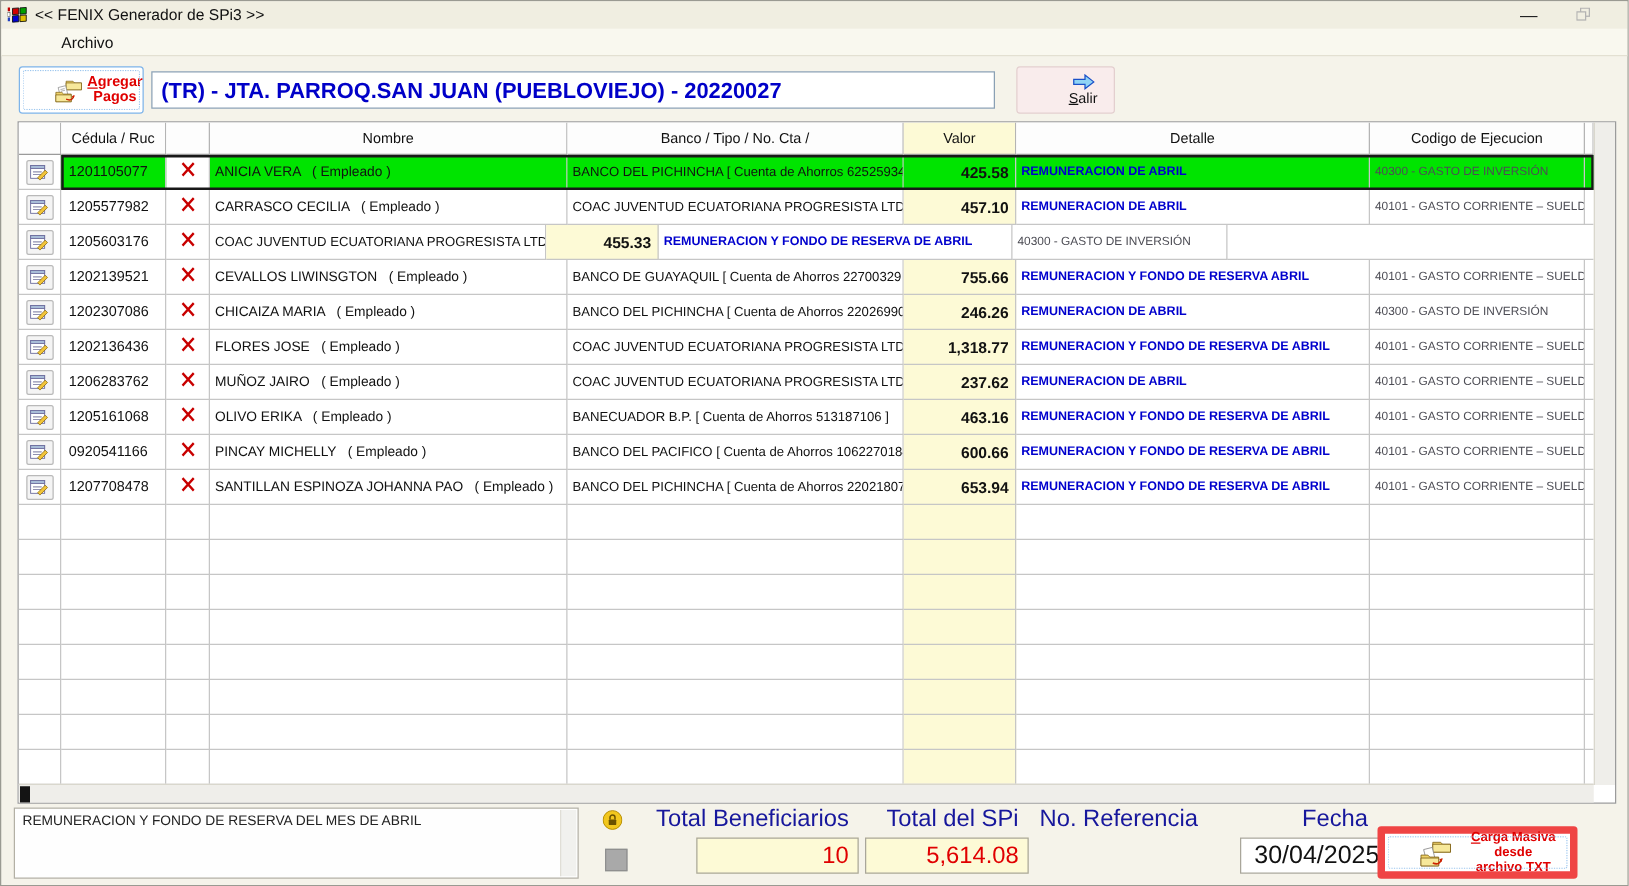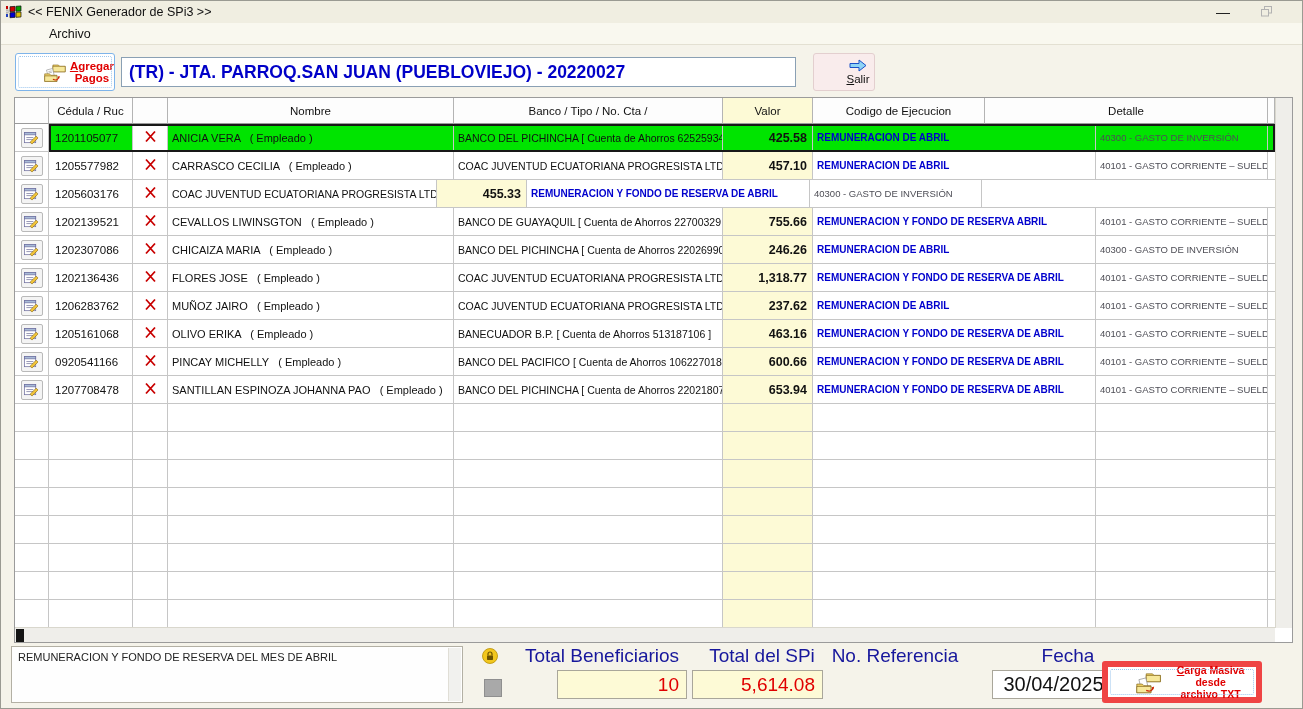--- a/index.html
+++ b/index.html
@@ -24,21 +24,21 @@
   #menu-archivo { font-size:12.5px; color:#111; padding:2px 8px;margin-left:40px; }
   
   .tool-btn { position:absolute; background:#fff; border:1px solid #7eb4ea; border-radius:3px;
     display:flex; align-items:center; justify-content:center; gap:4px;padding-left:28px; }
   .tool-btn .inner-dots { position:absolute; inset:2px; border:1px dotted #9cc6ee; border-radius:2px; pointer-events:none; }
   #btn-agregar { left:14px; top:52px; width:100px; height:38px; }
   .red-btn-label { color:#e00000; font-weight:bold; font-size:11.5px; line-height:12.5px; text-align:center; }
   #entity-field { position:absolute; left:120px; top:56px; width:675px; height:30px;
     background:#fff; border:1px solid #8aa0b4; display:flex; align-items:center; padding:0 7px; }
   #entity-field span { color:#0000c8; font-weight:bold; font-size:17.5px; white-space:nowrap; overflow:hidden; }
-  #btn-salir { left:812px; top:52px; width:62px; height:38px; background:#f9ecec;
+  #btn-salir { left:812px; top:52px; width:79px; height:38px; background:#f9ecec;
     border:1px solid #e3cfcf; flex-direction:column; gap:1px; }
   #btn-salir .lbl { font-size:11.5px; color:#111; }
   
   #grid-wrap { position:absolute; left:13px; top:96px; width:1279px; height:546px;
     border:1px solid #9b9b9b; background:#fff; }
   #grid-cols { position:absolute; left:0; top:0; width:1260px; height:530px; overflow:hidden; }
   .grow { display:flex; width:1260px; height:28px; position:relative; background:#fff; }
   .ghead { height:26px; }
   .gcell { height:100%; border-right:1px solid #c6c6c6; border-bottom:1px solid #c6c6c6;
     overflow:hidden; display:flex; align-items:center; }
@@ -147,22 +147,22 @@
 
   <div id="grid-wrap">
     <div id="grid-cols">
       <div class="grow ghead">
         <div class="gcell c0"></div>
         <div class="gcell c1" style="padding-left:0;justify-content:center;">Cédula / Ruc</div>
         <div class="gcell c2"></div>
         <div class="gcell c3" style="padding-left:0;justify-content:center;white-space:nowrap;">Nombre</div>
         <div class="gcell c4" style="padding-left:0;justify-content:center;font-size:11.5px;">Banco / Tipo / No. Cta /</div>
         <div class="gcell c5" style="font-weight:normal;font-size:11.5px;justify-content:center;padding-right:0;">Valor</div>
+        <div class="gcell c6" style="font-weight:normal;color:#111;font-size:11.5px;padding-left:0;justify-content:center;">Detalle</div>
         <div class="gcell c7" style="color:#111;font-size:11.5px;padding-left:0;justify-content:center;">Codigo de Ejecucion</div>
-        <div class="gcell c6" style="font-weight:normal;color:#111;font-size:11.5px;padding-left:0;justify-content:center;">Detalle</div>
         <div class="gcell c8"></div>
       </div>
       <div id="grid-body">
           <div class="grow sel">
             <div class="gcell c0">
               <div class="editbtn">
                 <svg width="15" height="14" viewBox="0 0 16 15">
                   <rect x="0.5" y="1.5" width="12" height="11" fill="#fff" stroke="#7070a0" stroke-width="0.8"></rect>
                   <rect x="0.5" y="1.5" width="12" height="2.6" fill="#a8bcd8" stroke="#7070a0" stroke-width="0.8"></rect>
                   <line x1="2.5" y1="7" x2="10" y2="7" stroke="#9090b0"></line>

